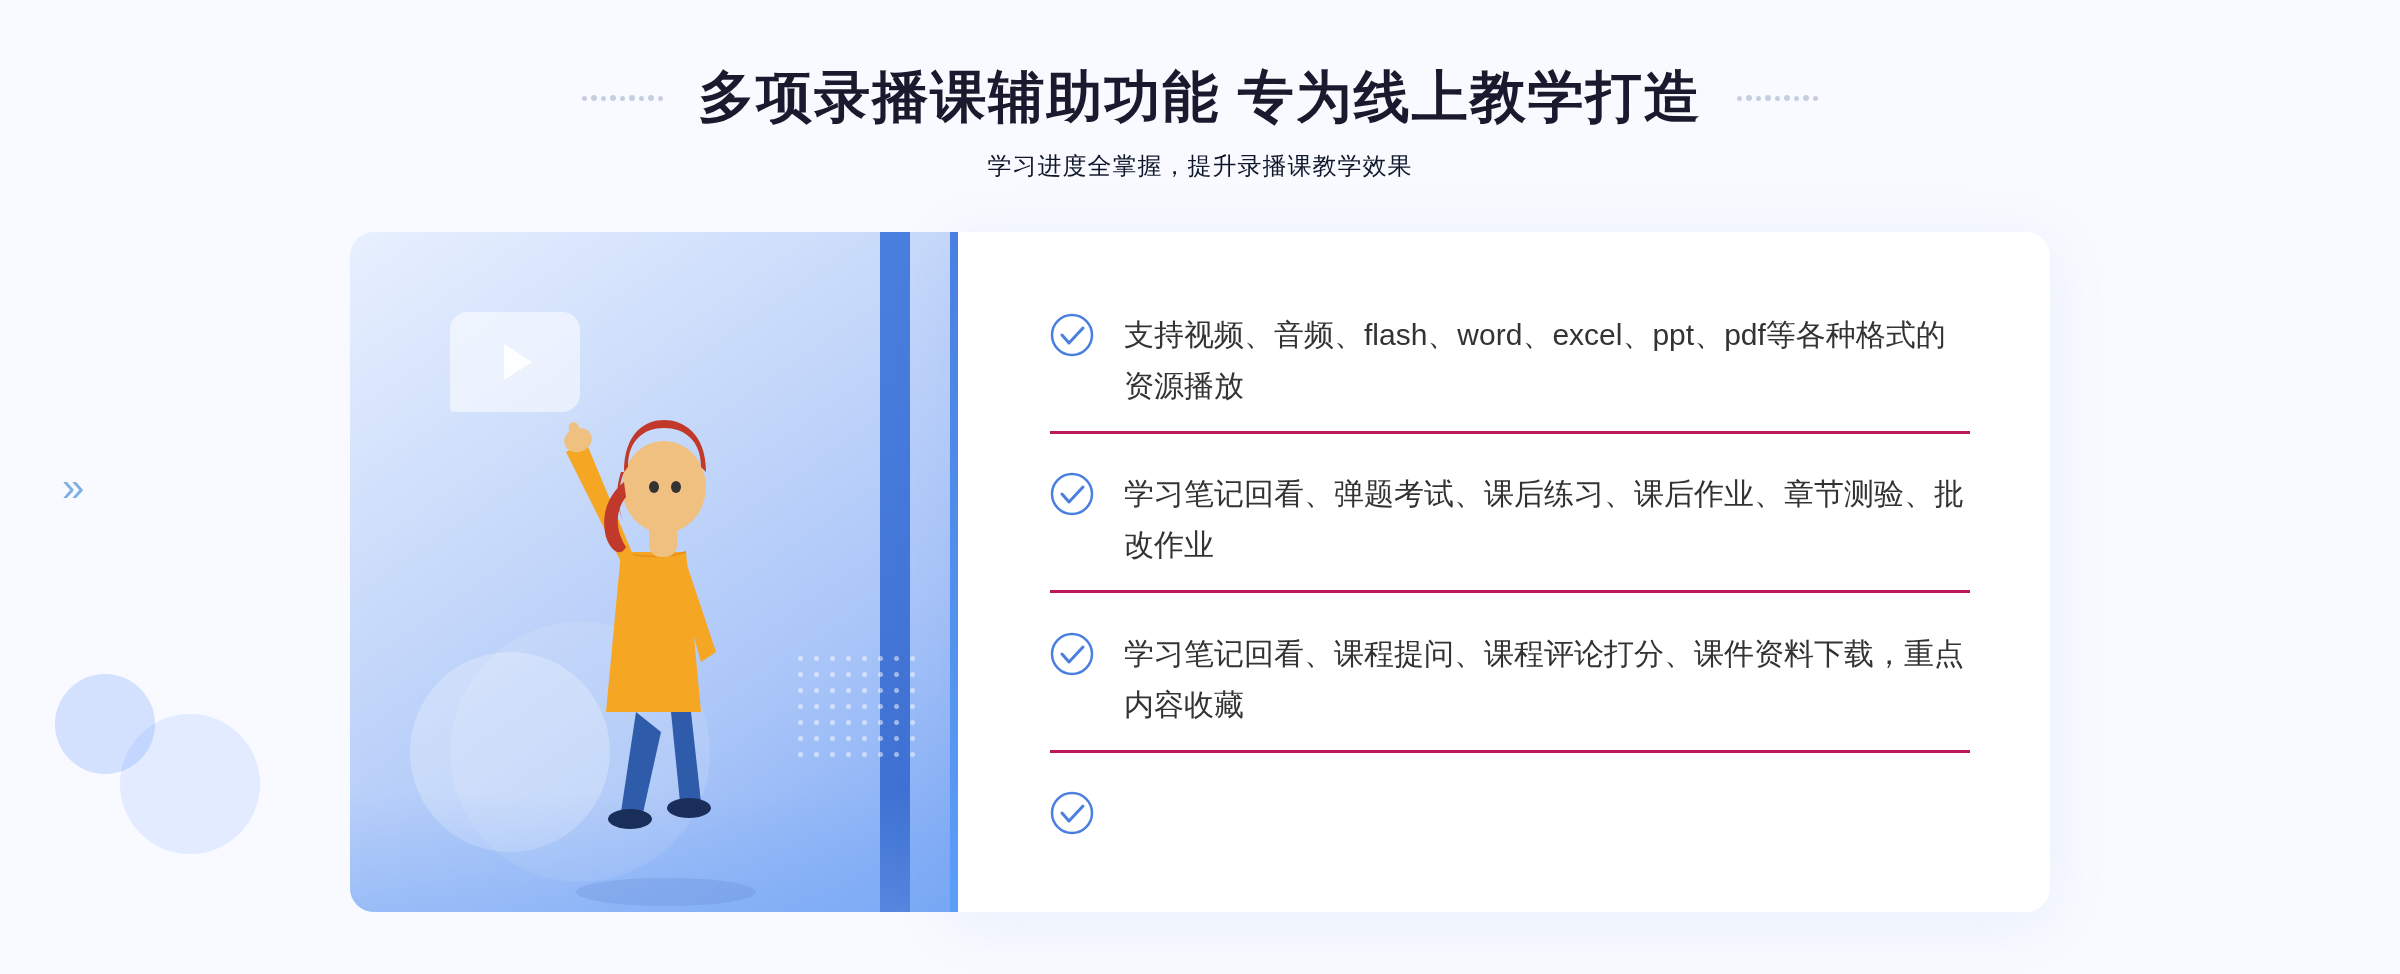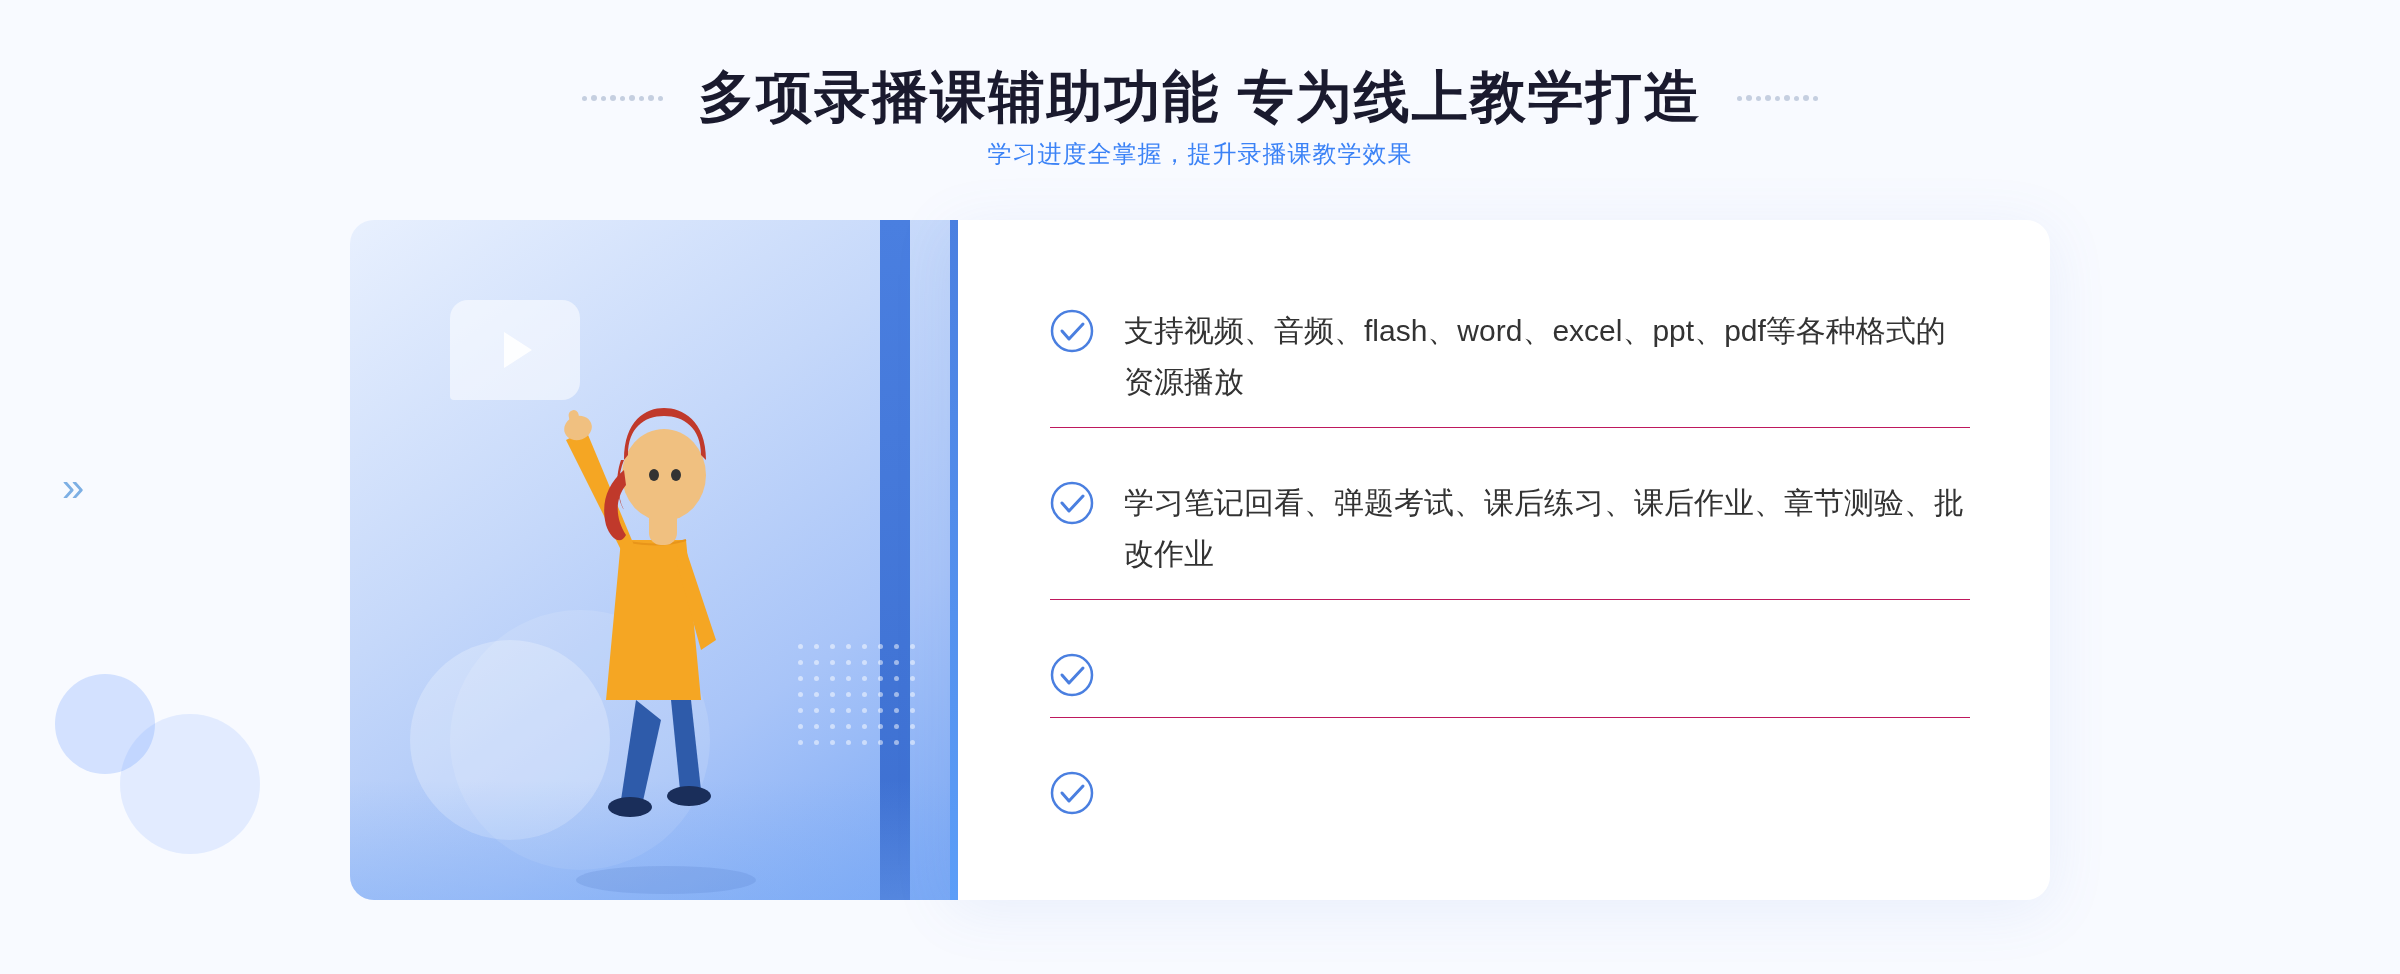--- a/index.html
+++ b/index.html
@@ -94,22 +94,22 @@
 
     .main-title {
       font-size: 56px;
       font-weight: 700;
       color: #1a1a2e;
       letter-spacing: 2px;
     }
 
     .sub-title {
       font-size: 24px;
-      color: #3b82f6;
-      margin-top: 2px;
+      color: #0f172a;
+      margin-top: 14px;
       font-weight: 400;
       letter-spacing: 1px;
     }
 
     .content-area {
       display: flex;
       align-items: stretch;
       gap: 0;
       width: 1700px;
       position: relative;
@@ -218,21 +218,21 @@
     }
 
     .feature-item {
       display: flex;
       align-items: flex-start;
       gap: 30px;
       padding: 20px 0;
     }
 
     .feature-item:not(:last-child) {
-      border-bottom: 1px solid #be185d;
+      border-bottom: 3px solid #be185d;
     }
 
     .check-icon {
       width: 44px;
       height: 44px;
       flex-shrink: 0;
       margin-top: 4px;
     }
 
     .check-icon svg {
@@ -461,20 +461,21 @@
         <span class="feature-text">学习笔记回看、弹题考试、课后练习、课后作业、章节测验、批改作业</span>
       </div>
 
       <div class="feature-item">
         <div class="check-icon">
           <svg viewBox="0 0 44 44" xmlns="http://www.w3.org/2000/svg">
             <circle cx="22" cy="22" r="20" fill="none" stroke="#4a7fe0" stroke-width="2.5"></circle>
             <polyline points="12,22 19,30 33,15" fill="none" stroke="#4a7fe0" stroke-width="3" stroke-linecap="round" stroke-linejoin="round"></polyline>
           </svg>
         </div>
+        <span class="feature-text">学习笔记回看、课程提问、课程评论打分、课件资料下载，重点内容收藏</span>
       </div>
 
       <div class="feature-item">
         <div class="check-icon">
           <svg viewBox="0 0 44 44" xmlns="http://www.w3.org/2000/svg">
             <circle cx="22" cy="22" r="20" fill="none" stroke="#4a7fe0" stroke-width="2.5"></circle>
             <polyline points="12,22 19,30 33,15" fill="none" stroke="#4a7fe0" stroke-width="3" stroke-linecap="round" stroke-linejoin="round"></polyline>
           </svg>
         </div>
       </div>

